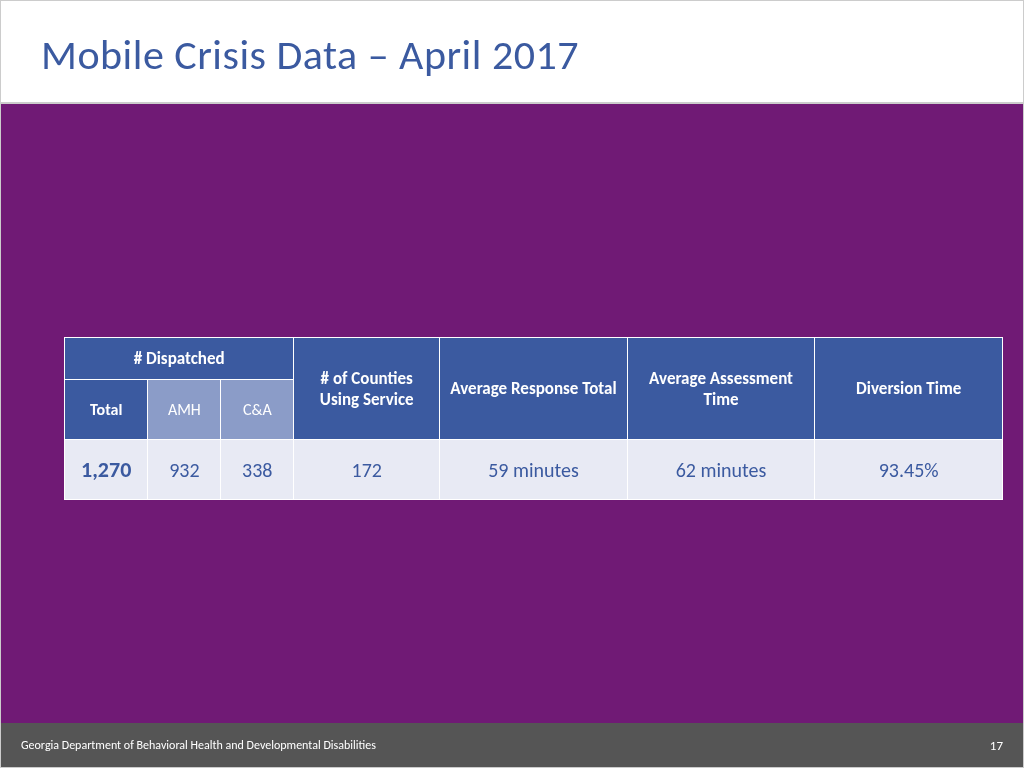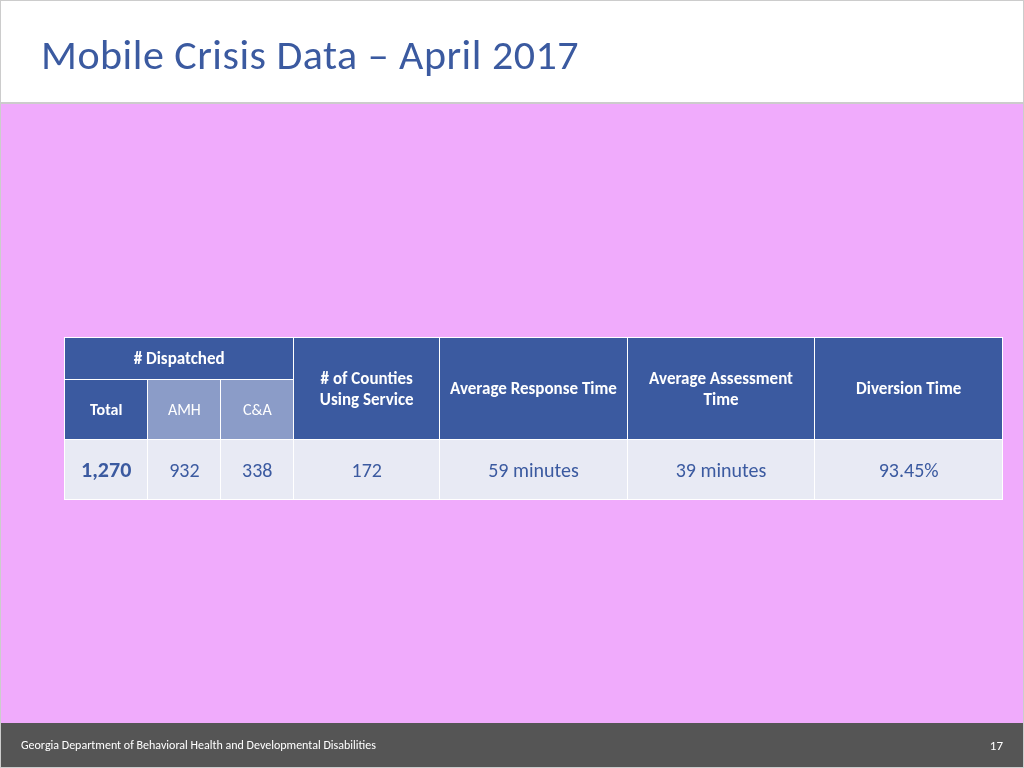--- a/index.html
+++ b/index.html
@@ -8,21 +8,21 @@
       width: 1024px;
       height: 768px;
       background: #fff;
       font-family: 'Segoe UI', Calibri, Arial, sans-serif;
       overflow: hidden;
     }
 
     .slide {
       width: 1024px;
       height: 768px;
-      background: #f0abfc;
+      background: #701a75;
       border: 1px solid #ccc;
       display: flex;
       flex-direction: column;
       position: relative;
     }
 
     .header-section {
       border-bottom: 2px solid #ccc;
       padding: 28px 40px 22px 40px;
       background: #fff;
@@ -158,39 +158,39 @@
           <col class="col-counties">
           <col class="col-response">
           <col class="col-assessment">
           <col class="col-diversion">
         </colgroup>
         <thead>
 
           <tr class="header-row-1">
             <th colspan="3"># Dispatched</th>
             <th rowspan="2"># of Counties Using Service</th>
-            <th rowspan="2">Average Response Time</th>
+            <th rowspan="2">Average Response Total</th>
             <th rowspan="2">Average Assessment Time</th>
             <th rowspan="2">Diversion Time</th>
           </tr>
 
           <tr class="header-row-2">
             <th>Total</th>
             <th class="sub-amh">AMH</th>
             <th class="sub-ca">C&amp;A</th>
           </tr>
         </thead>
         <tbody>
           <tr class="data-row">
             <td class="total-cell">1,270</td>
             <td>932</td>
             <td>338</td>
             <td>172</td>
             <td>59 minutes</td>
-            <td>39 minutes</td>
+            <td>62 minutes</td>
             <td>93.45%</td>
           </tr>
         </tbody>
       </table>
     </div>
   </div>
 
   <div class="footer">
     <span class="footer-org">Georgia Department of Behavioral Health and Developmental Disabilities</span>
     <span class="footer-page">17</span>

